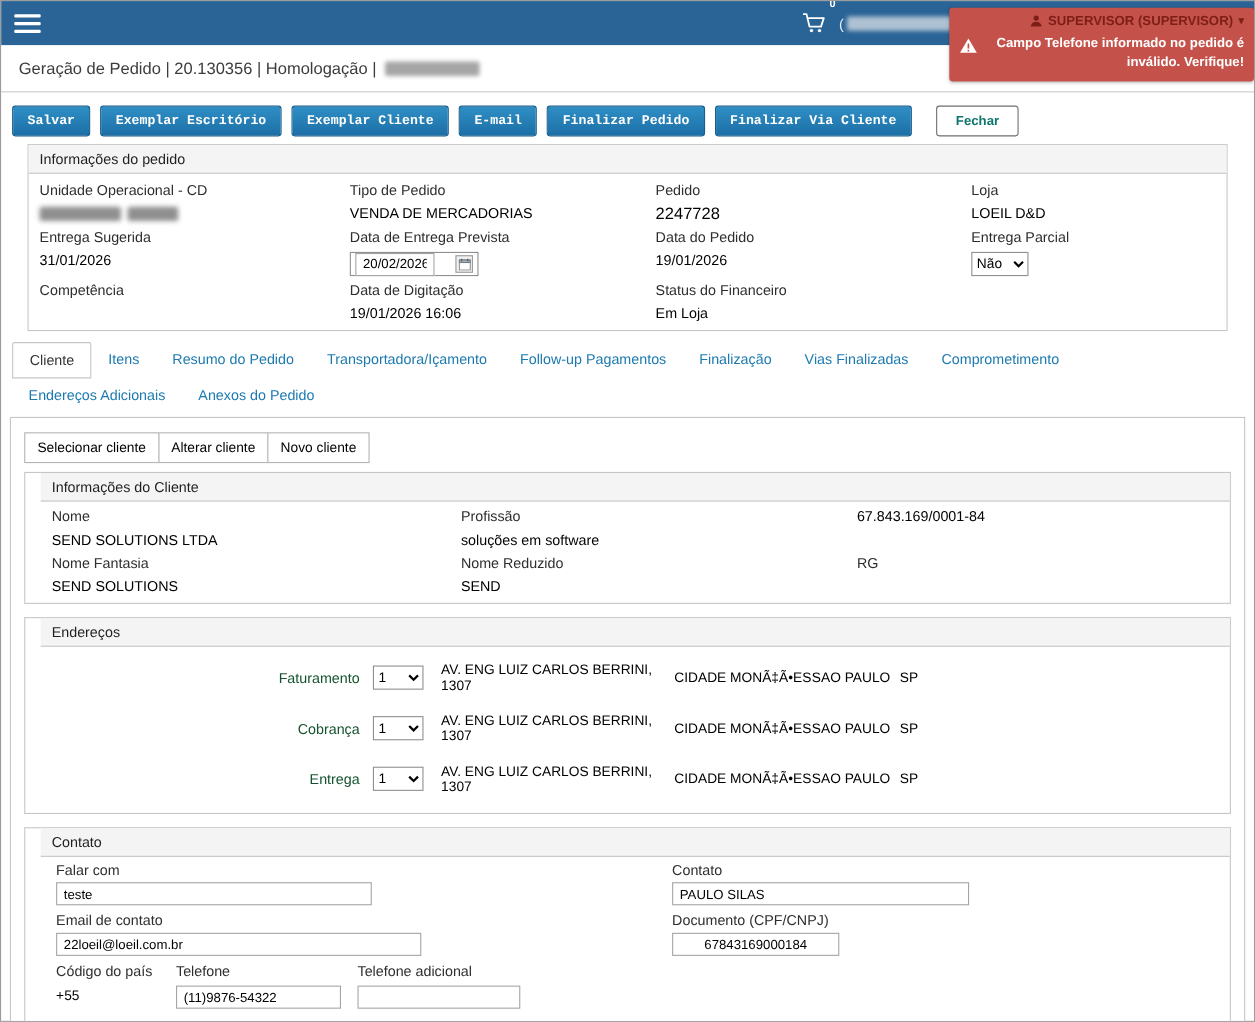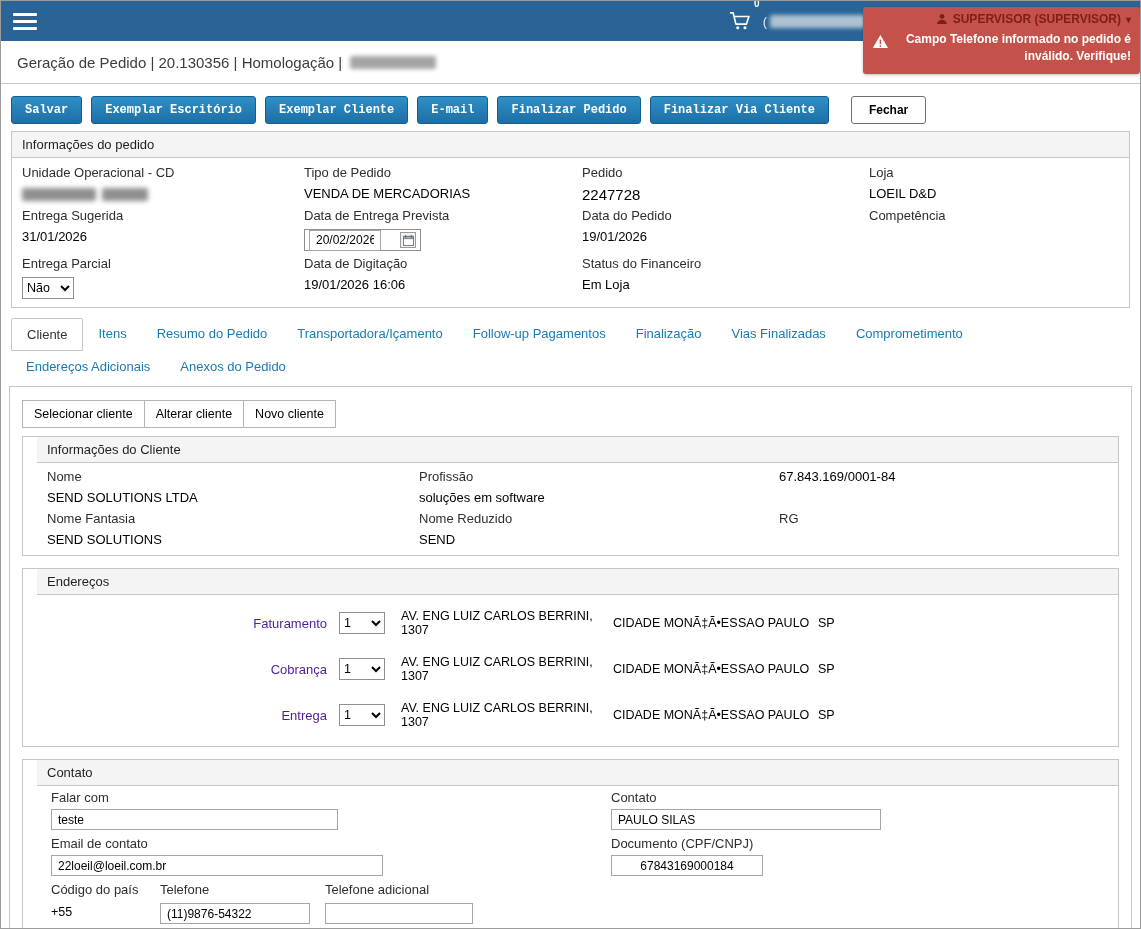--- a/index.html
+++ b/index.html
@@ -30,25 +30,25 @@
   
   .breadcrumb { padding: 13px 16px 12px; font-size: 15px; color: #3c3c3c;
                 border-bottom: 1px solid #c9c9c9; display: flex; align-items: center; gap: 8px; flex: none; }
   .bc-blur { width: 86px; height: 13px; background: #a5a5a5; }
 
   
   .toolbar { display: flex; align-items: center; gap: 9px; padding: 12px 10px 7px; flex: none; }
   .btn-primary { font-family: Liberation Mono, monospace; background: linear-gradient(#2f8fc5, #1c6fa6); color: #fff;
                  font-size: 12px; font-weight: bold; border: 1px solid #155e8e; border-radius: 3px;
                  padding: 6px 13px; cursor: pointer; }
-  .btn-close { font-family: inherit; background: #fff; color: #000000; font-size: 12px; font-weight: bold;
+  .btn-close { font-family: inherit; background: #fff; color: #0f766e; font-size: 12px; font-weight: bold;
                border: 1px solid #6f6f6f; border-radius: 3px; padding: 6px 17px; margin-left: 13px; cursor: pointer; }
 
   
-  .panel { margin: 0 10px; border: 1px solid #c6c6c6; background: #fff; }
+  .panel { margin: 0 24px; border: 1px solid #c6c6c6; background: #fff; }
   .panel-header { background: #f4f4f4; border-bottom: 1px solid #c6c6c6; padding: 5px 10px;
                   font-size: 13px; color: #1f1f1f; }
   .order-grid { display: grid; grid-template-columns: 282px 278px 287px 1fr; padding: 2px 10px 8px; }
   .field { padding-top: 5px; min-height: 41px; }
   .lbl { font-size: 13px; color: #2e2e2e; margin-bottom: 6px; }
   .val { font-size: 13px; color: #000; }
   .val-big { font-size: 15px; }
   .redacted { display: inline-block; height: 13px; background: #8f8f8f; border-radius: 2px;
               filter: blur(2.5px); margin-right: 6px; vertical-align: middle; }
   .r1 { width: 74px; } .r2 { width: 46px; }
@@ -69,21 +69,21 @@
   .client-actions { display: flex; margin-bottom: 8px; }
   .btn-light { font-family: inherit; background: #fff; border: 1px solid #b3b3b3; padding: 6px 11px;
                font-size: 12.5px; color: #000; cursor: pointer; margin-right: -1px; }
   .tab-content .panel { margin: 0 0 12px; padding-left: 14px; }
   .tab-content .panel:last-child { margin-bottom: 0; }
   .client-grid { display: grid; grid-template-columns: 372px 360px 1fr; padding: 0 10px 8px; }
   .cfield { padding-top: 6px; min-height: 39px; }
 
   .addr-body { padding: 5px 10px 8px; }
   .addr-row { display: flex; align-items: center; padding: 9px 0; }
-  .addr-label { width: 280px; text-align: right; font-size: 13px; color: #4c1d95; }
+  .addr-label { width: 280px; text-align: right; font-size: 13px; color: #14532d; }
   .addr-select { width: 46px; margin-left: 12px; margin-right: 16px; }
   .addr-street { width: 212px; font-size: 12.5px; color: #000; }
   .addr-district { width: 125px; font-size: 12.5px; color: #000; }
   .addr-city { width: 80px; font-size: 12.5px; color: #000; }
   .addr-state { font-size: 12.5px; color: #000; }
 
   .contact-body { padding: 4px 14px 12px; display: grid; grid-template-columns: 560px 1fr; }
   .tfield .lbl { margin-bottom: 4px; }
   .pt { padding-top: 6px; }
   input[type=text] { font-family: inherit; font-size: 12px; height: 21px; border: 1px solid #a5a5a5;
@@ -200,29 +200,29 @@
               <line x1="9" y1="0" x2="9" y2="3" stroke="#555"></line>
             </svg>
           </button>
         </div>
       </div>
       <div class="field">
         <div class="lbl">Data do Pedido</div>
         <div class="val">19/01/2026</div>
       </div>
       <div class="field">
-        <div class="lbl">Competência</div>
-        <div class="val"></div>
-      </div>
-
-      <div class="field">
         <div class="lbl">Entrega Parcial</div>
         <select style="width:52px;">
           <option>Não</option>
         </select>
+      </div>
+
+      <div class="field">
+        <div class="lbl">Competência</div>
+        <div class="val"></div>
       </div>
       <div class="field">
         <div class="lbl">Data de Digitação</div>
         <div class="val">19/01/2026 16:06</div>
       </div>
       <div class="field">
         <div class="lbl">Status do Financeiro</div>
         <div class="val">Em Loja</div>
       </div>
       <div class="field"></div>

